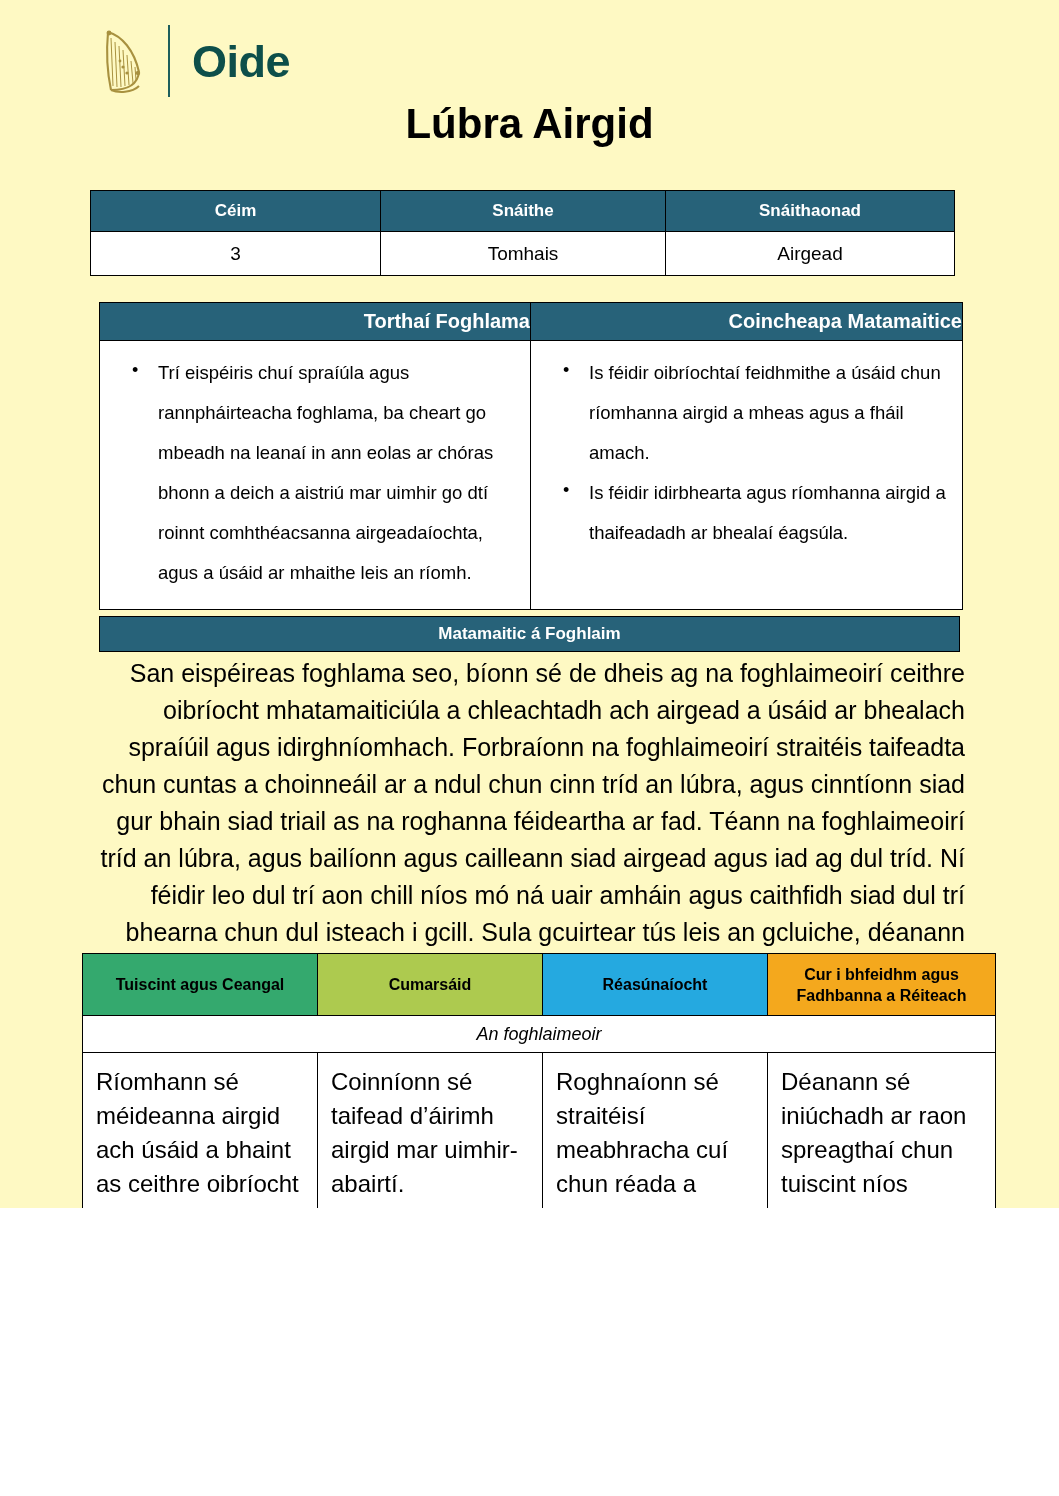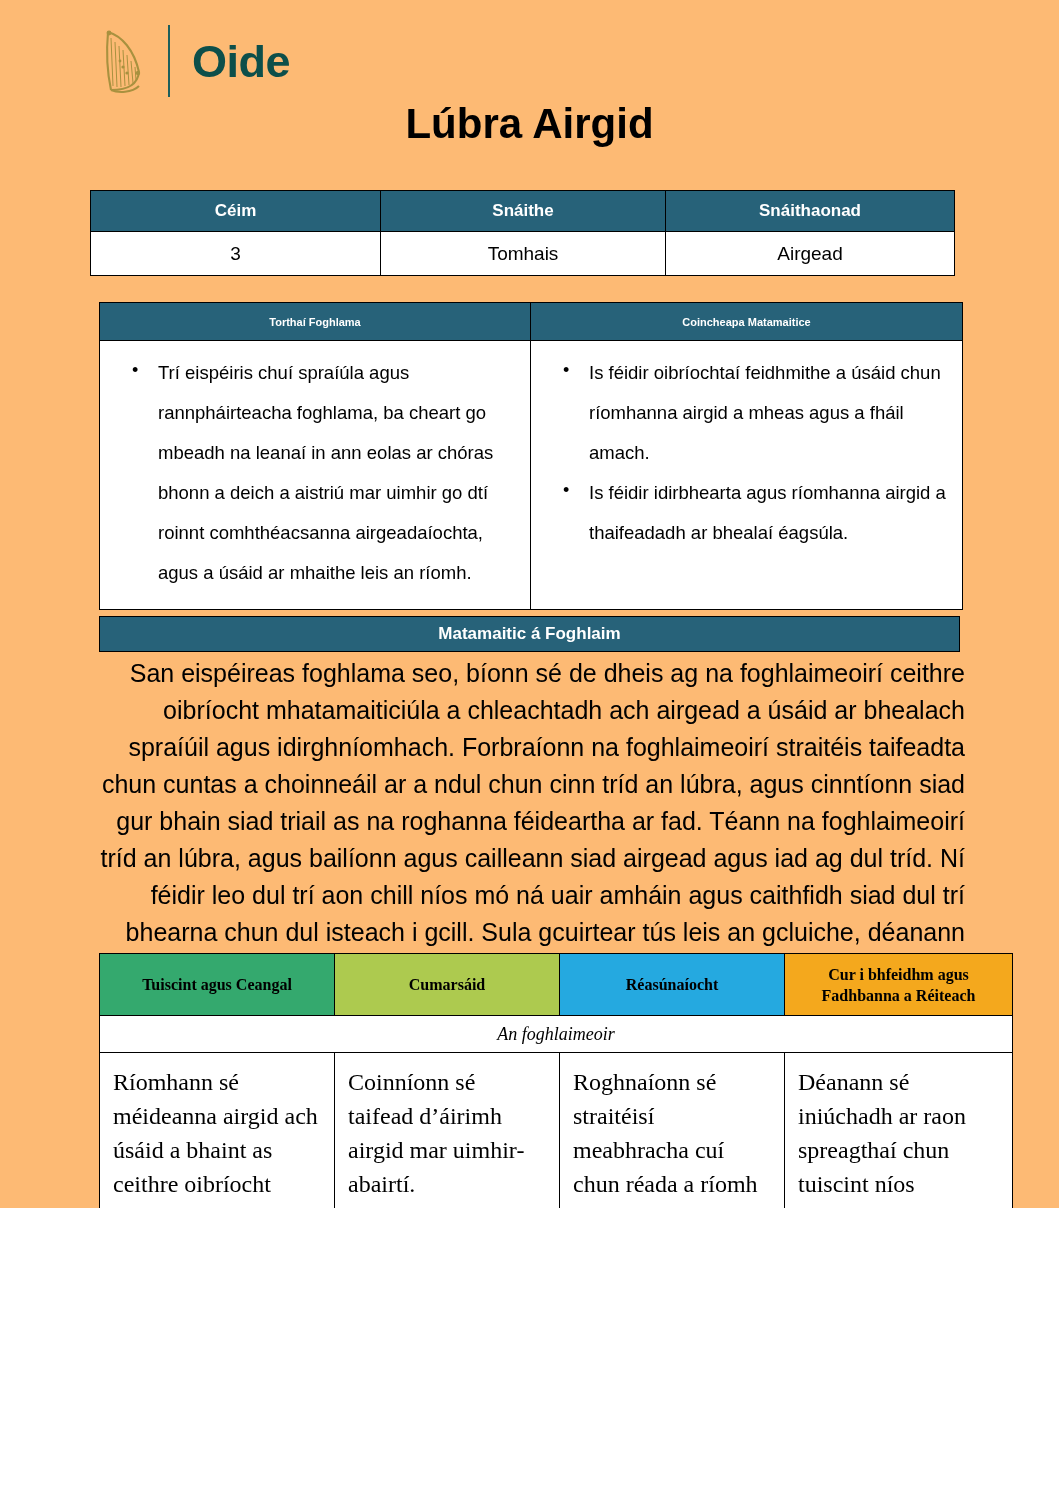--- a/index.html
+++ b/index.html
@@ -8,21 +8,21 @@
     background: #ffffff;
   }
   body {
     font-family: "Liberation Sans", sans-serif;
     color: #000000;
   }
   .page {
     position: relative;
     width: 1059px;
     height: 1208px;
-    background: #fdba74;
+    background: #fef9c3;
     box-sizing: border-box;
     overflow: hidden;
   }
 
   
   .logo-block {
     position: absolute;
     left: 98px;
     top: 22px;
     display: flex;
@@ -100,23 +100,23 @@
 
   
   #table-outcomes {
     left: 99px;
     top: 302px;
     width: 861px;
   }
   #table-outcomes th {
     background: #276279;
     color: #ffffff;
-    font-size: 11px;
-    font-weight: bold;
-    text-align: center;
+    font-size: 20px;
+    font-weight: bold;
+    text-align: right;
     height: 37px;
     vertical-align: middle;
   }
   #table-outcomes td {
     background: #ffffff;
     padding: 12px 14px 16px 14px;
     height: 240px;
   }
   .bullet-list {
     margin: 0;
@@ -164,24 +164,23 @@
     top: 655px;
     width: 866px;
     font-size: 25px;
     line-height: 37px;
     color: #000000;
     text-align: right;
   }
 
   
   #table-skills {
-    left: 99px;
+    left: 82px;
     top: 953px;
     width: 861px;
-    font-family: Liberation Serif, serif;
   }
   #table-skills th {
     color: #000000;
     font-size: 16px;
     font-weight: bold;
     text-align: center;
     vertical-align: middle;
     height: 57px;
     padding: 2px 6px;
     line-height: 21px;

